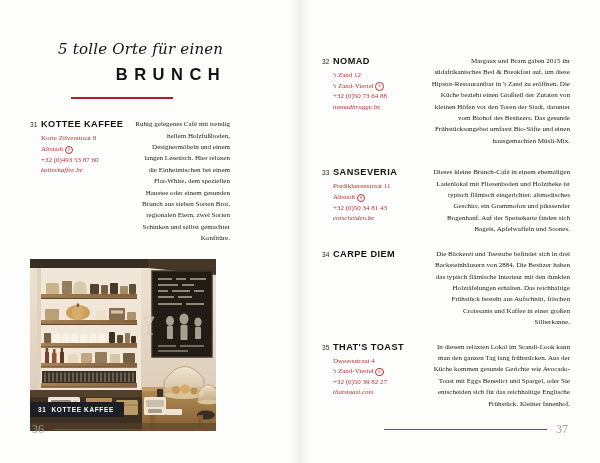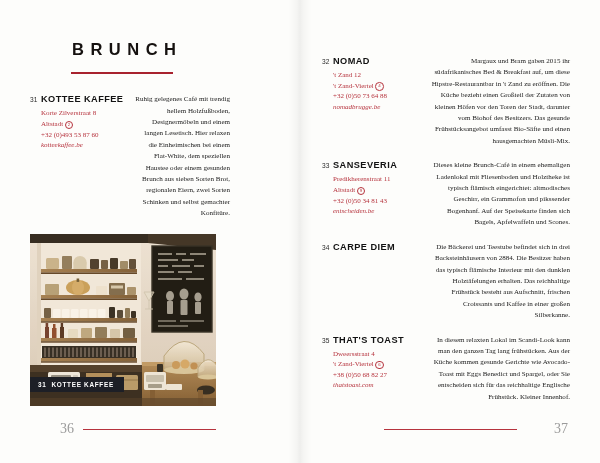--- a/index.html
+++ b/index.html
@@ -63,20 +63,21 @@
     white-space: nowrap;
   }
   .headline-main {
     margin-top: 7px;
     font-family: "Liberation Sans", sans-serif;
     font-size: 16.5px;
     font-weight: 700;
     letter-spacing: 6.5px;
     color: #15110f;
     padding-left: 14px;
+    text-align: center;
   }
   .headline-rule {
     margin-top: 13px;
     margin-left: 13px;
     width: 102px;
     height: 2.2px;
     background: #a8222e;
   }
 
   
@@ -188,36 +189,36 @@
   }
   .footer-left  { left: 30px;  width: 186px; }
   .footer-right { right: 30px; width: 186px; justify-content: space-between; }
   .footer-rule {
     height: 0.9px;
     background: #b6333d;
     flex: 1 1 auto;
   }
   .footer-num {
     font-family: "Liberation Serif", serif;
-    font-size: 14px;
+    font-size: 12px;
     color: #9b9b9b;
     padding: 0 2px;
-    margin-left: 28px;
   }
 
   .stack { display: flex; flex-direction: column; }
 </style>
 </head>
 <body>
 
 <div class="spread">
 
   <div class="page page-left">
 
     <div class="headline-wrap">
+      <div class="headline-script">5 tolle Orte für einen</div>
       <div class="headline-main">BRUNCH</div>
       <div class="headline-rule"></div>
     </div>
 
     <div class="entry entry-31">
       <div class="entry-num">31</div>
       <div class="entry-meta">
         <div class="entry-name">KOTTEE KAFFEE</div>
         <div class="entry-addr">
           <div class="line">Korte Zilverstraat 8</div>
@@ -464,21 +465,21 @@
             <div class="line">
               <span>'t Zand-Viertel</span><span class="map-pin">4</span>
             </div>
             <div class="line">+32 (0)50 73 64 88</div>
             <div class="line entry-site">nomadbrugge.be</div>
           </div>
         </div>
         <div class="entry-body">Margaux und Bram gaben 2015 ihr südafrikanisches Bed &amp; Breakfast auf, um diese Hipstre-Restaurantbar in 't Zand zu eröffnen. Die Küche bezieht einen Großteil der Zutaten von kleinen Höfen vor den Toren der Stadt, darunter vom Biohof des Besitzers. Das gesunde Frühstücksangebot umfasst Bio-Säfte und einen hausgemachten Müsli-Mix.</div>
       </div>
 
-      <div class="entry" style="margin-top:13px;">
+      <div class="entry" style="margin-top:20px;">
         <div class="entry-num">33</div>
         <div class="entry-meta">
           <div class="entry-name">SANSEVERIA</div>
           <div class="entry-addr">
             <div class="line">Predikherenstraat 11</div>
             <div class="line">
               <span>Altstadt</span><span class="map-pin">9</span>
             </div>
             <div class="line">+32 (0)50 34 81 43</div>
             <div class="line entry-site">entscheiden.be</div>
@@ -497,21 +498,21 @@
 
       <div class="entry" style="margin-top:13px;">
         <div class="entry-num">35</div>
         <div class="entry-meta">
           <div class="entry-name">THAT'S TOAST</div>
           <div class="entry-addr">
             <div class="line">Dweersstraat 4</div>
             <div class="line">
               <span>'t Zand-Viertel</span><span class="map-pin">6</span>
             </div>
-            <div class="line">+38 (0)50 68 82 27</div>
+            <div class="line">+32 (0)50 39 82 27</div>
             <div class="line entry-site">thatstoast.com</div>
           </div>
         </div>
         <div class="entry-body">In diesem relaxten Lokal im Scandi-Look kann man den ganzen Tag lang frühstücken. Aus der Küche kommen gesunde Gerichte wie Avocado-Toast mit Eggs Benedict und Spargel, oder Sie entscheiden sich für das reichhaltige Englische Frühstück. Kleiner Innenhof.</div>
       </div>
 
     </div>
 
     <div class="footer footer-right">
       <span class="footer-rule"></span>

